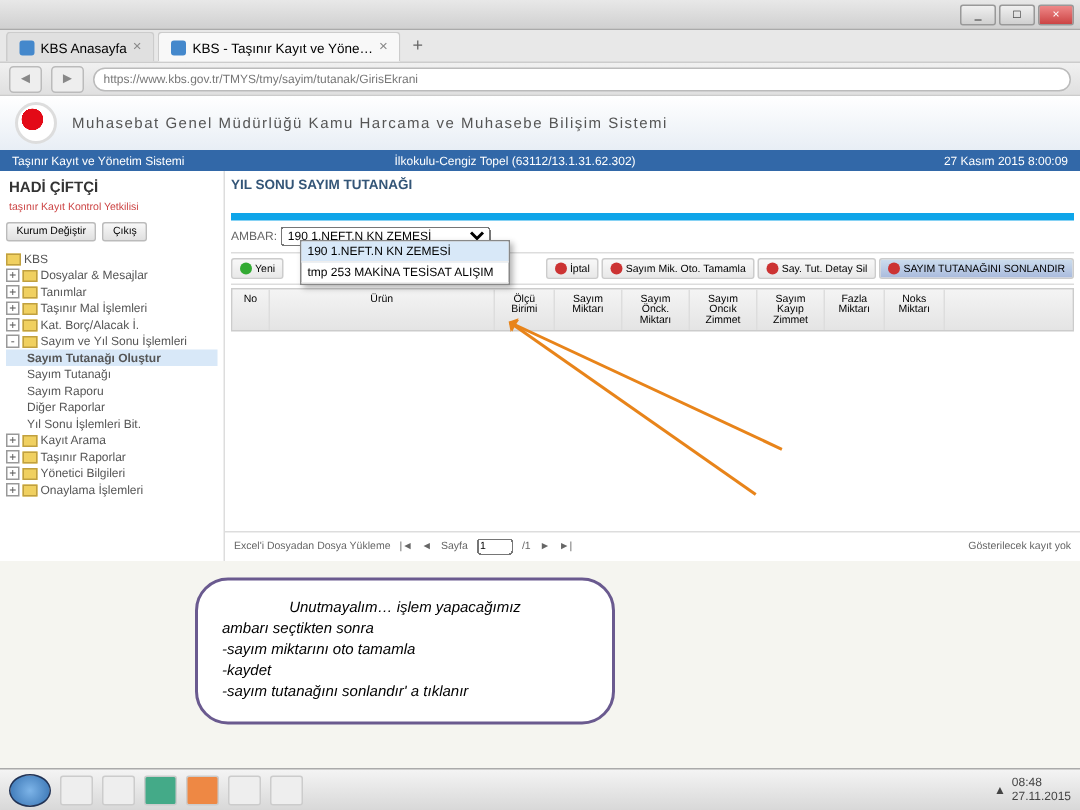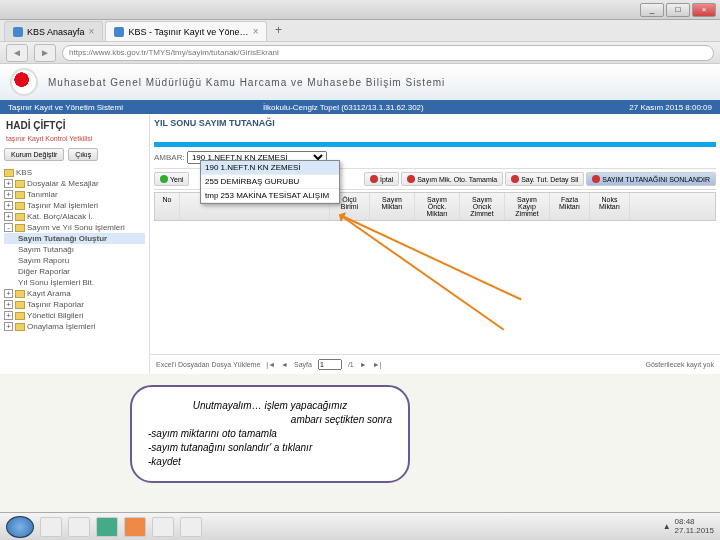--- a/index.html
+++ b/index.html
@@ -178,21 +178,20 @@
   </div>
 
   <div class="main">
     <div class="mtitle">YIL SONU SAYIM TUTANAĞI</div>
     <div class="ambar">
       <span>AMBAR:</span>
       <select><option>190 1.NEFT.N KN ZEMESİ</option></select>
     </div>
     <div class="dropdown">
       <div class="ddi hl">190 1.NEFT.N KN ZEMESİ</div>
-      <div class="ddi">255 DEMİRBAŞ GURUBU</div>
       <div class="ddi">tmp 253 MAKİNA TESİSAT ALIŞIM</div>
     </div>
     <div class="tbar">
       <div class="tbtn">
           <span class="ic" style="background:#3a3"></span>
           <span>Yeni</span>
         </div>
       <div style="flex:1"></div>
       <div class="tbtn">
           <span class="ic" style="background:#c33"></span>
@@ -236,24 +235,24 @@
       <span>/1</span>
       <span>►</span>
       <span>►|</span>
       <span class="sp">Gösterilecek kayıt yok</span>
     </div>
   </div>
 </div>
 
 <div class="callout2">
   <div style="text-align:center"><i><span>Unutmayalım… işlem yapacağımız</span></i></div>
-  <div style="text-align:right"><i><span>ambarı seçtikten sonra</span></i></div>
+  <div style="text-align:left"><i><span>ambarı seçtikten sonra</span></i></div>
   <div><i><span>-sayım miktarını oto tamamla</span></i></div>
+  <div><i><span>-kaydet</span></i></div>
   <div><i><span>-sayım tutanağını sonlandır' a tıklanır</span></i></div>
-  <div><i><span>-kaydet</span></i></div>
 </div>
 
 <div class="taskbar">
   <div class="start"></div>
   <div class="tico"></div>
   <div class="tico"></div>
   <div class="tico" style="background:#4a8"></div>
   <div class="tico" style="background:#e84"></div>
   <div class="tico"></div>
   <div class="tico"></div>

